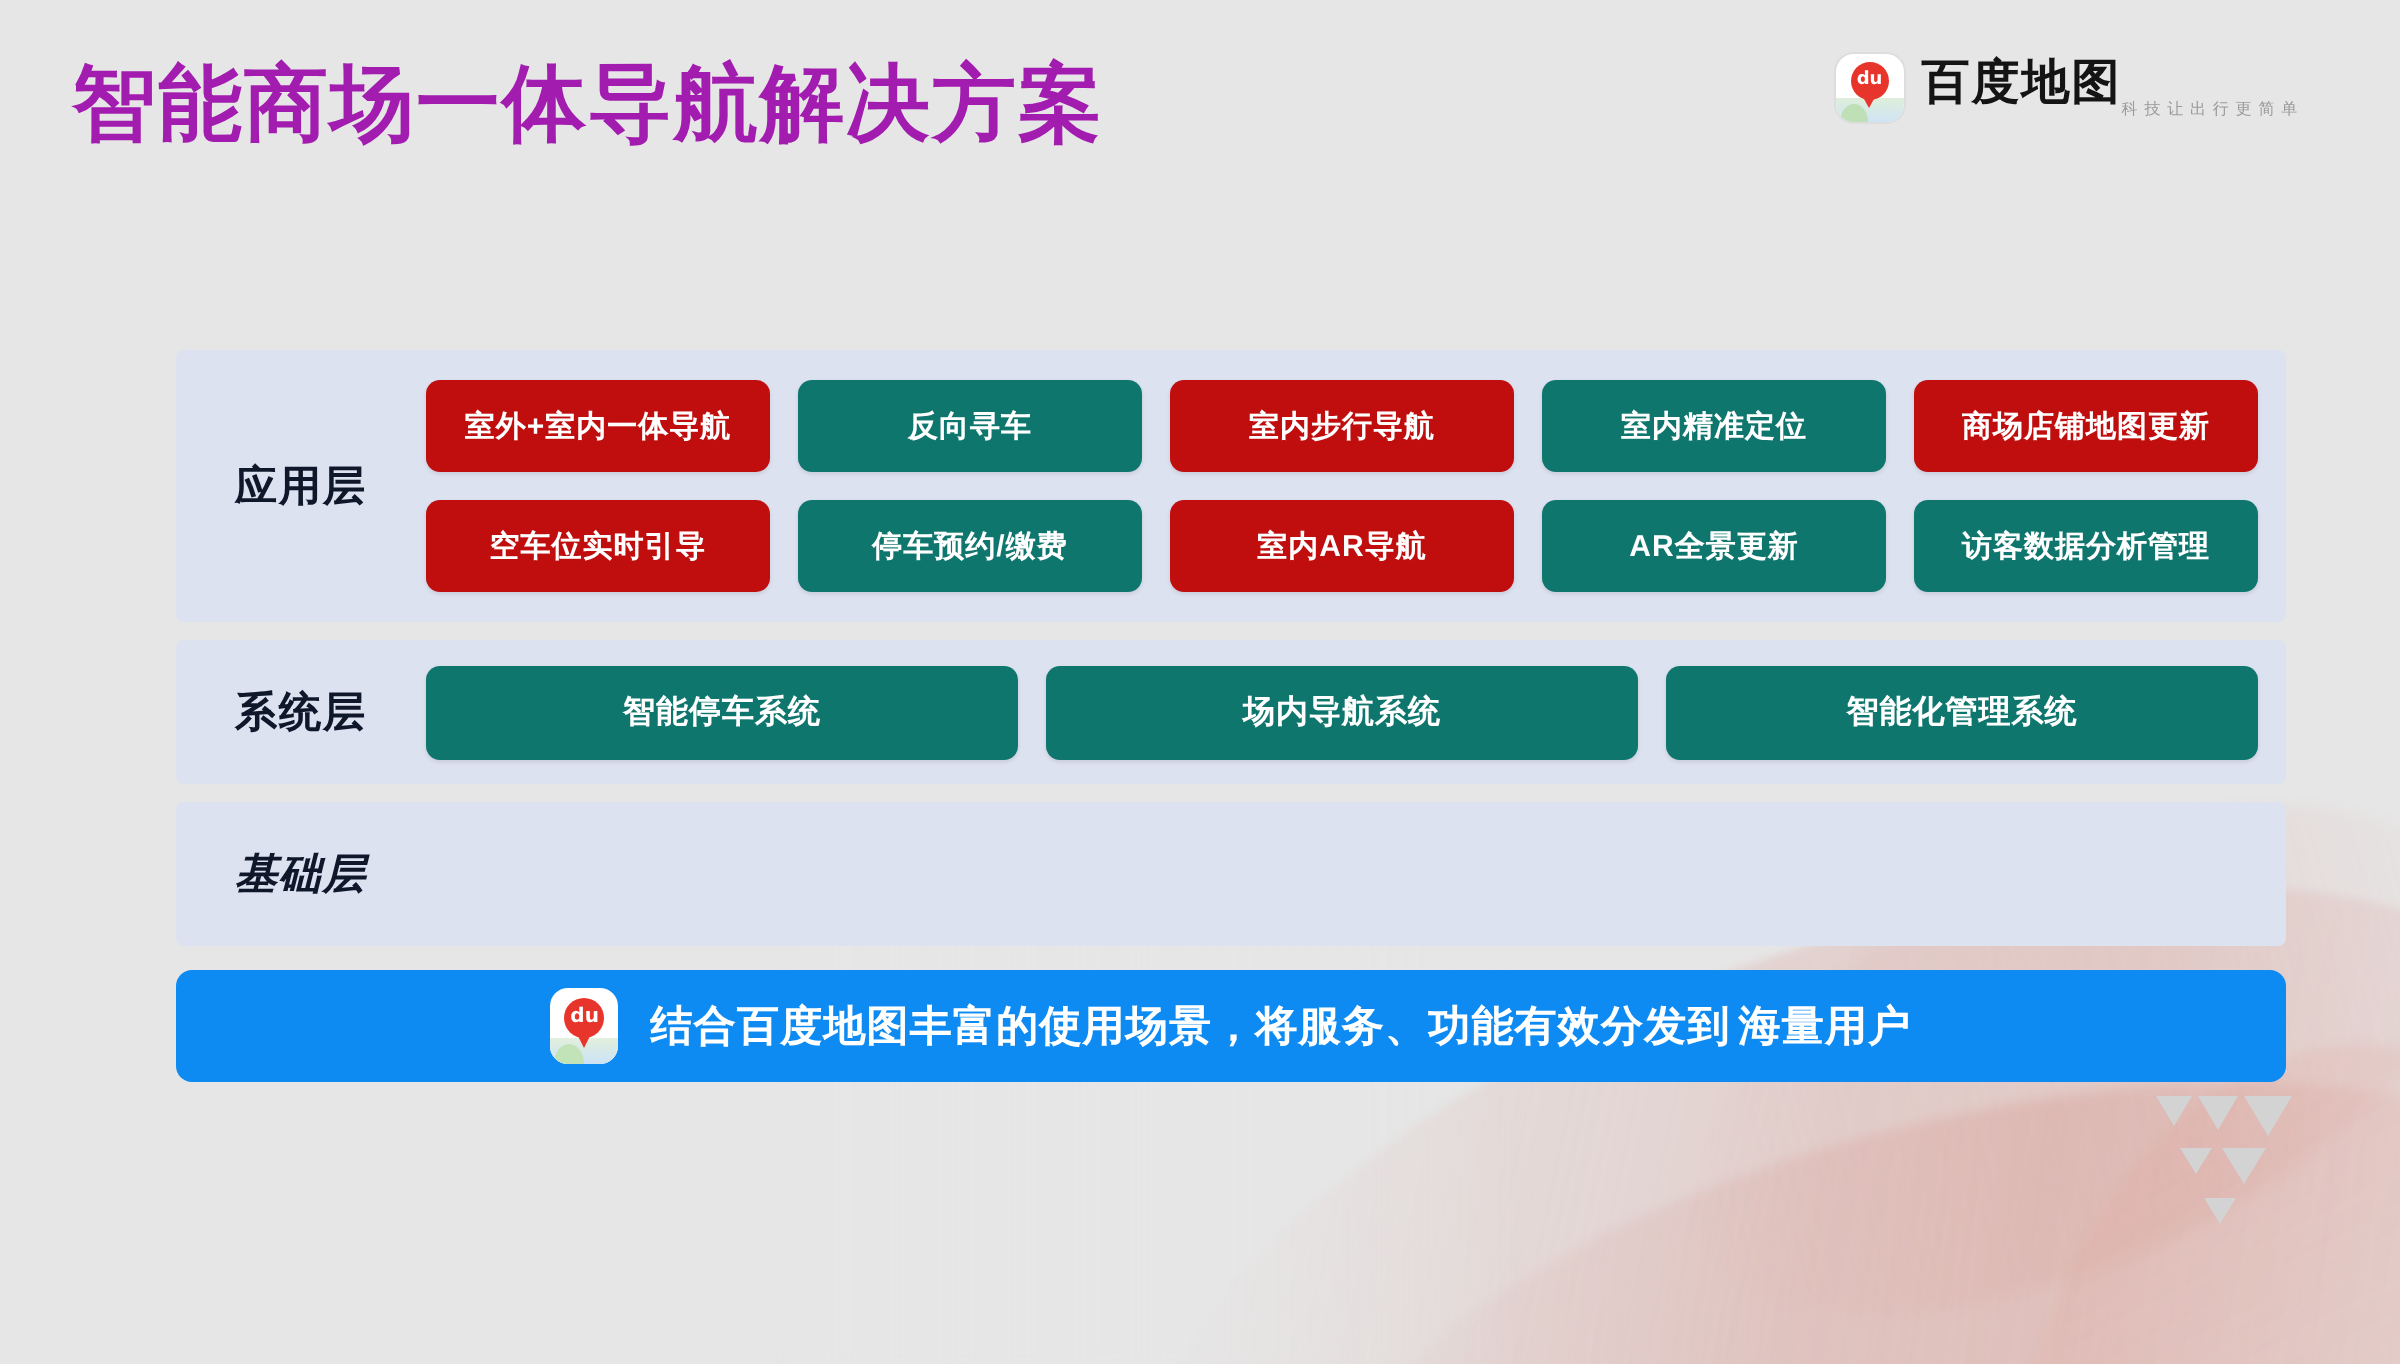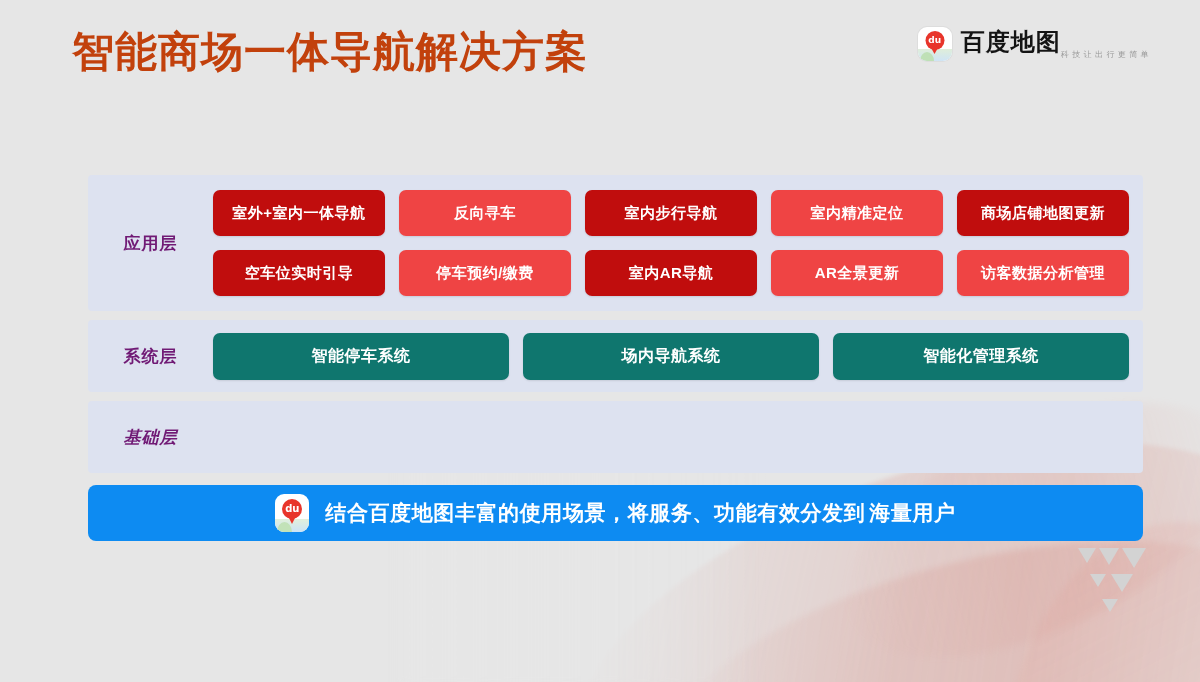--- a/index.html
+++ b/index.html
@@ -83,24 +83,23 @@
     border-top: 18px solid #d3d3d3;
   }
 
   
   .page-title {
     position: absolute;
     left: 36px;
     top: 24px;
     font-size: 42px;
     font-weight: 700;
-    color: #c2410c;
+    color: #a21caf;
     letter-spacing: 1px;
     white-space: nowrap;
-    margin-left: 36px;
   }
   .brand {
     position: absolute;
     right: 48px;
     top: 27px;
     display: flex;
     align-items: center;
     gap: 9px;
   }
   .brand-mark {
@@ -178,23 +177,23 @@
   .band {
     background: #dde2f0;
     border-radius: 4px;
     display: flex;
     align-items: center;
     margin-bottom: 9px;
   }
   .band-label {
     flex: 0 0 125px;
     text-align: center;
-    font-size: 17px;
-    font-weight: 700;
-    color: #701a75;
+    font-size: 21px;
+    font-weight: 700;
+    color: #0f172a;
     letter-spacing: 1px;
   }
   .band-body {
     flex: 1 1 auto;
     padding: 0 14px 0 0;
   }
   .band-app { height: 136px; }
   .band-sys { height: 72px; justify-content: flex-end; }
   .band-base { height: 72px; font-style: italic; }
 
@@ -211,21 +210,21 @@
     align-items: center;
     justify-content: center;
     color: #ffffff;
     font-size: 15px;
     font-weight: 700;
     letter-spacing: .5px;
     white-space: nowrap;
     box-shadow: 0 1px 2px rgba(0,0,0,.10);
   }
   .chip.red  { background: #c00d0d; }
-  .chip.blue { background: #ef4444; }
+  .chip.blue { background: #0f766e; }
   .chip.vivid{ background: #0f766e; }
   .band-sys .chip, .band-base .chip { height: 47px; }
   .band-sys .chip { font-size: 16px; }
 
   
   .banner {
     position: absolute;
     left: 88px;
     top: 485px;
     width: 1055px;

